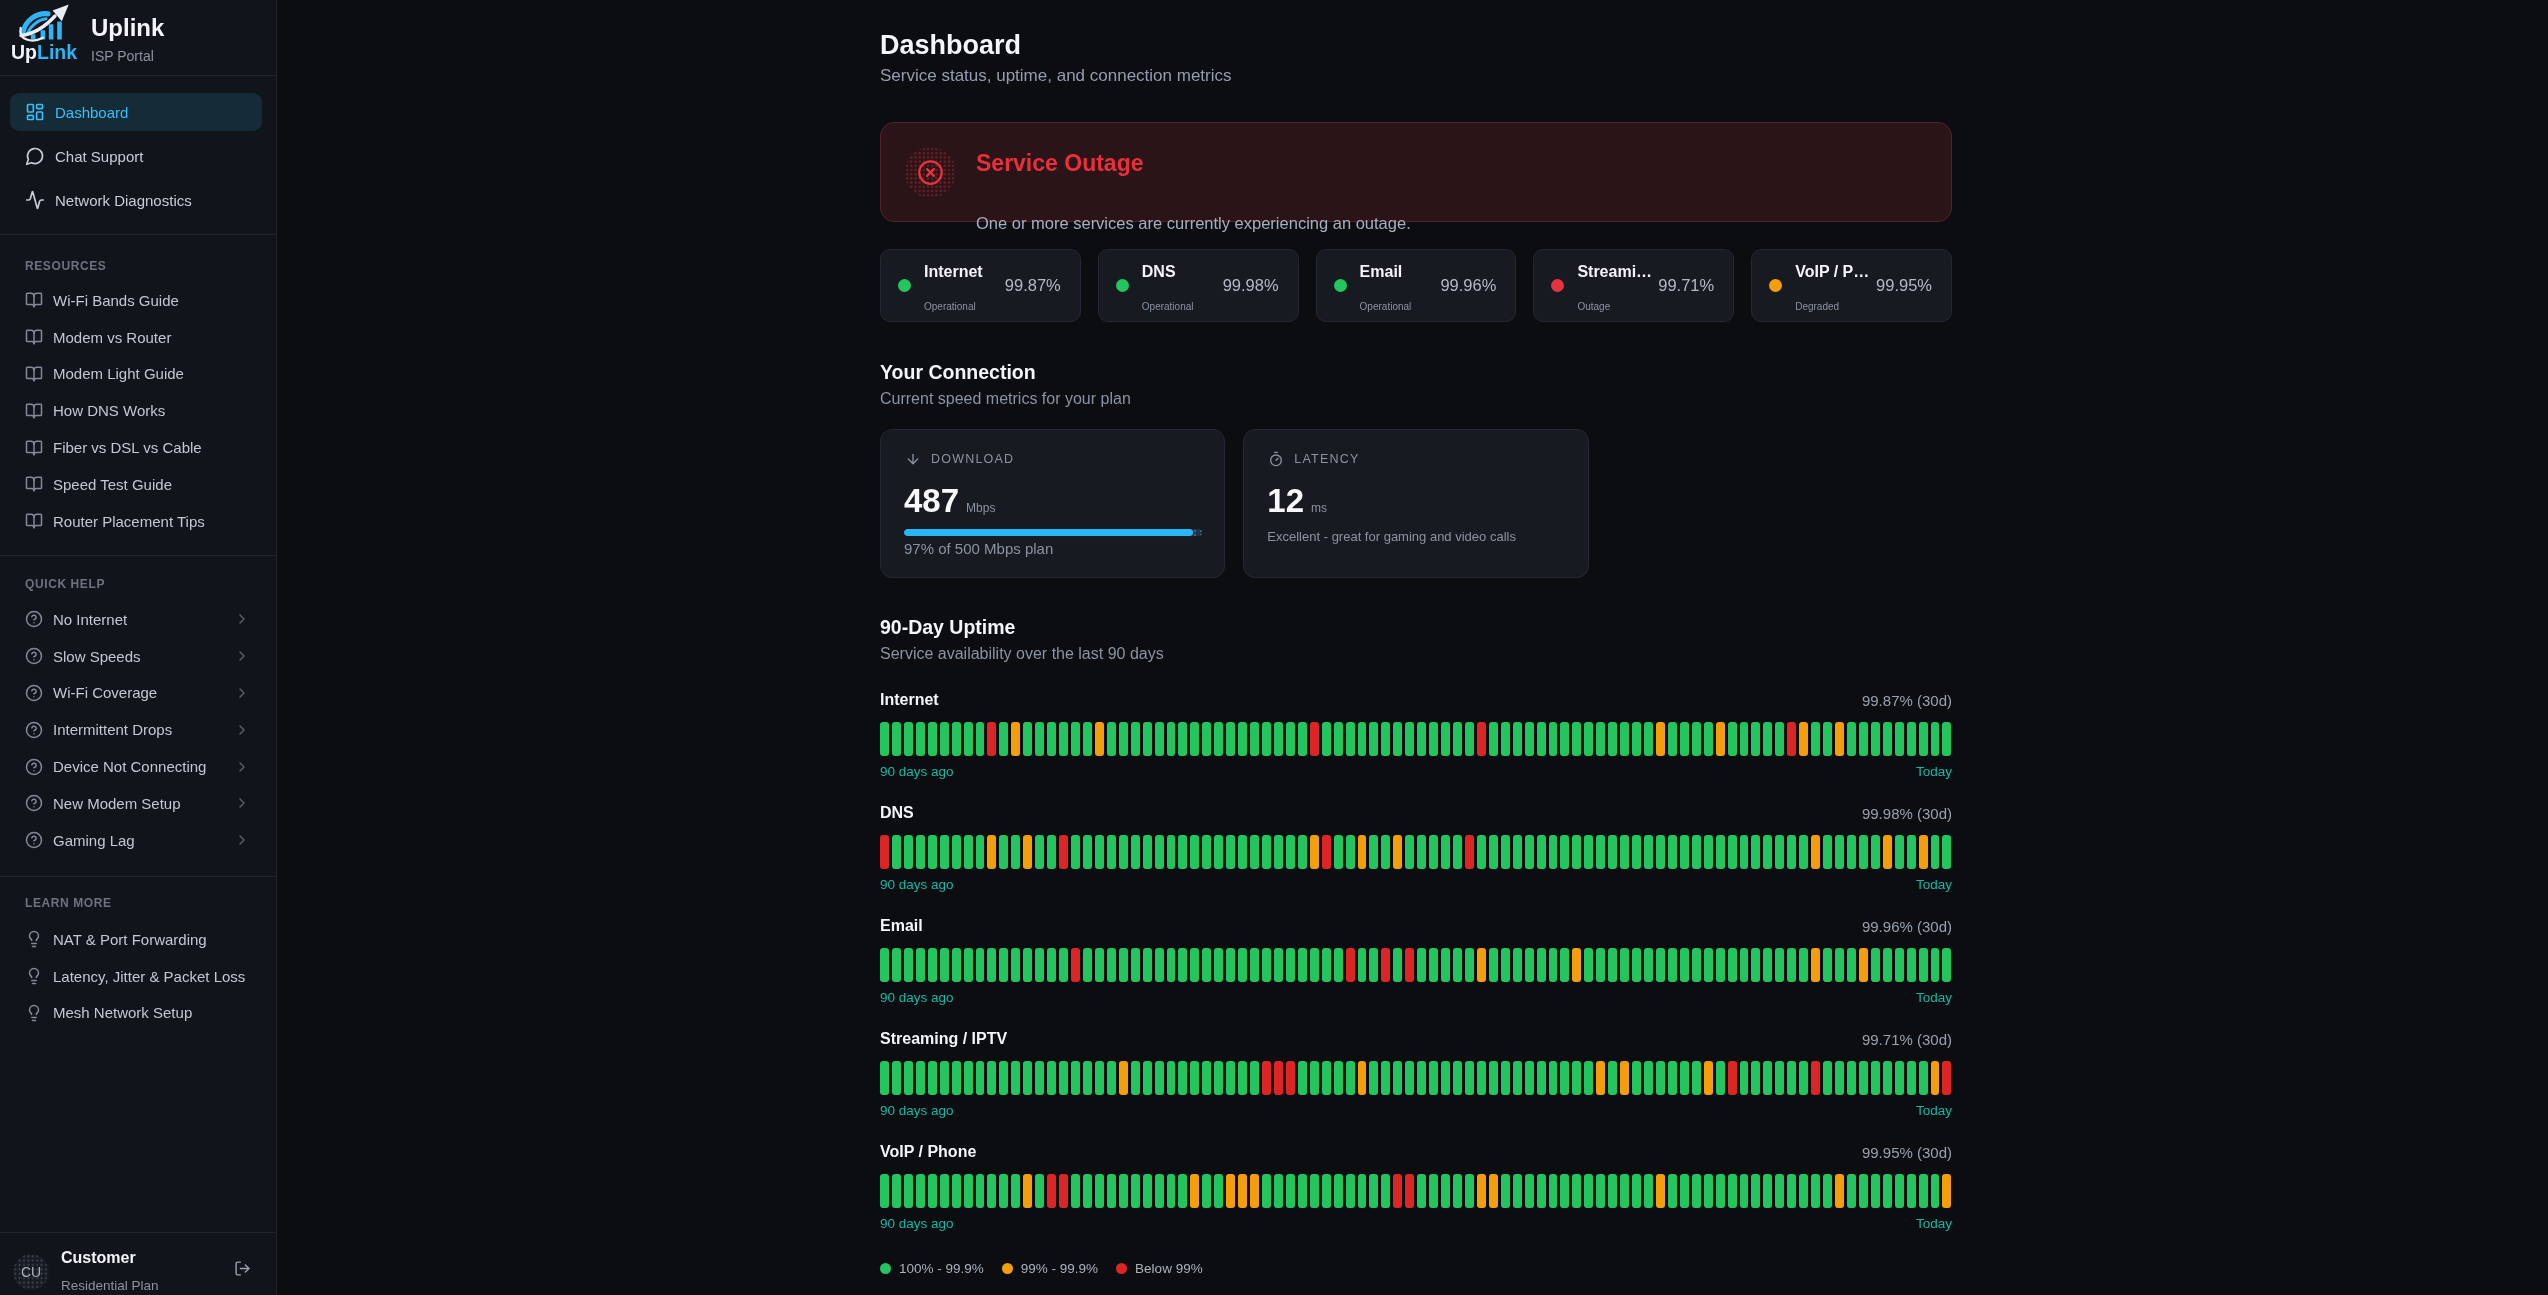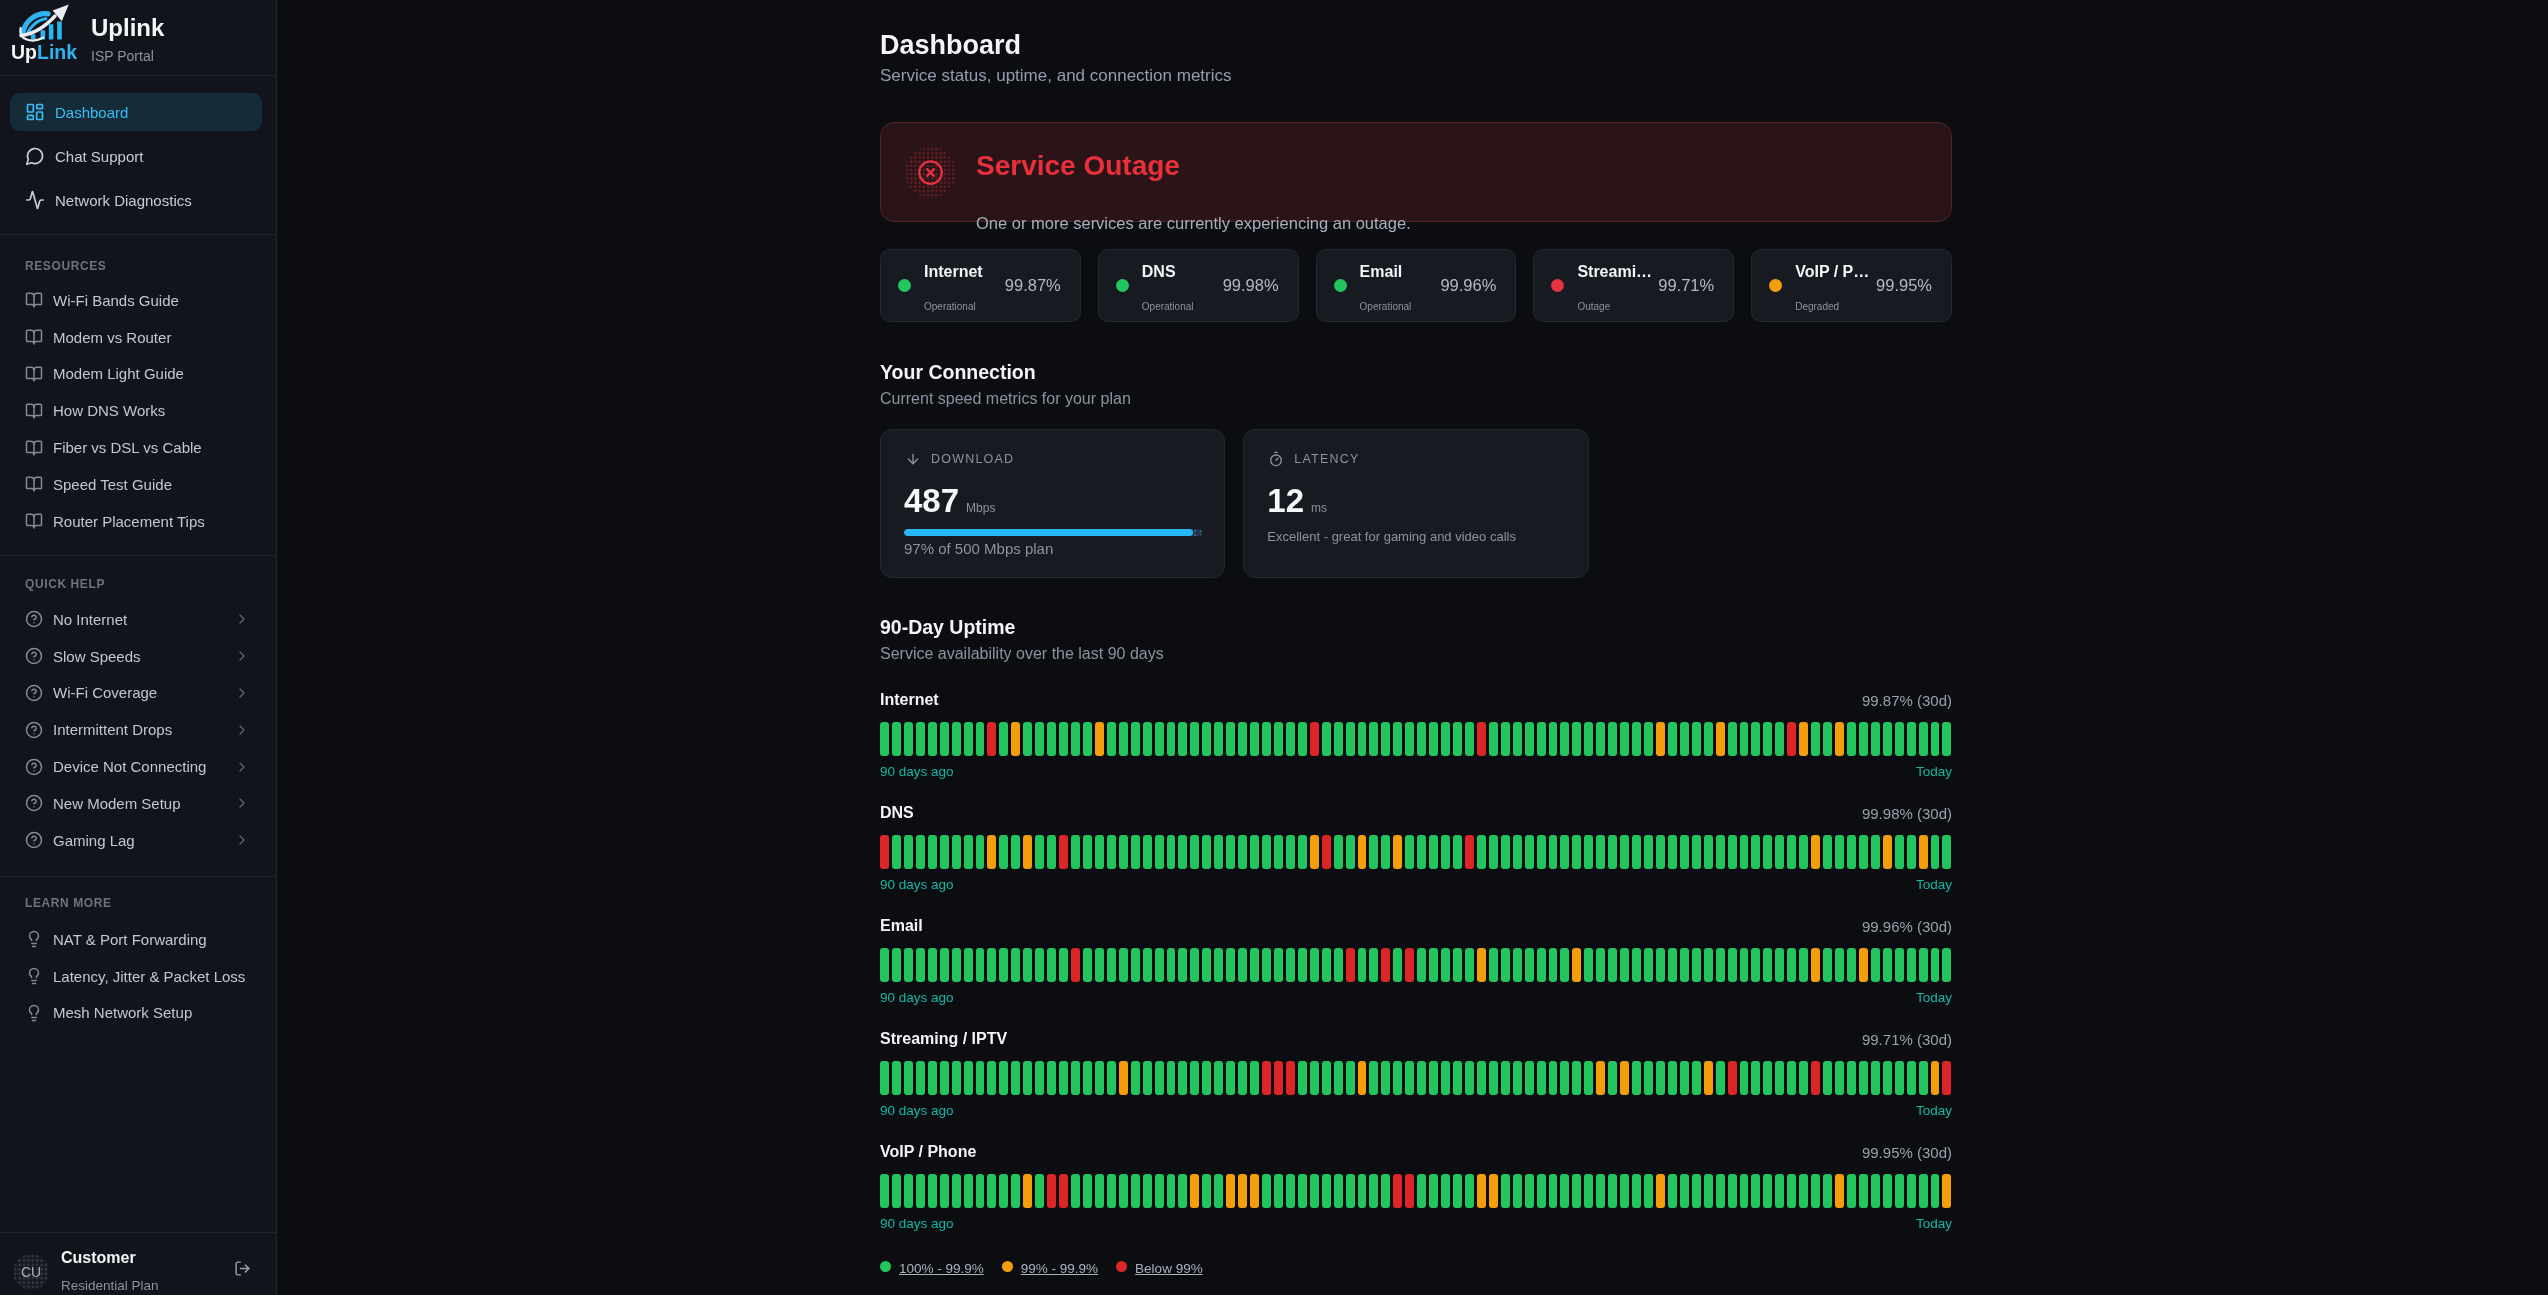--- a/index.html
+++ b/index.html
@@ -24,21 +24,21 @@
 .uplan { position:absolute; left:61px; top:45px; font-size:13.5px; color:#8b93a1; }
 .logout { position:absolute; right:26px; top:27px; }
 .main { position:absolute; left:880px; top:0; width:1072px; height:1295px; }
 .main > * { position:absolute; left:0; }
 h1 { top:32px; font-size:27px; font-weight:bold; color:#f3f5f8; line-height:27px; }
 .subtitle { top:66px; font-size:17px; color:#949db0; }
 .alert { top:122px; width:1072px; height:100px; background:#2a1418; border:1px solid #542229; border-radius:14px; }
 .alert > * { position:absolute; }
 .ahalo { left:24px; top:24px; width:51px; height:51px; border-radius:50%; background-image:radial-gradient(#e5343f 1px, transparent 1.4px); background-size:4.2px 4.2px; opacity:0.33; }
 .aicon { left:36px; top:36px; }
-.atitle { left:95px; top:27px; font-size:28px; font-weight:bold; color:#e8303b; }
+.atitle { left:95px; top:27px; font-size:23px; font-weight:bold; color:#e8303b; }
 .adesc { left:95px; top:55px; font-size:16.5px; color:#a7aebb;margin-top:36px; }
 .srow { top:249px; width:1072px; display:grid; grid-template-columns:repeat(5,1fr); gap:17px; }
 .scard { height:73px; background:#171a21; border:1px solid #232834; border-radius:10px; display:flex; align-items:center; padding:0 19px 0 17px; }
 .dot { width:13px; height:13px; border-radius:50%; flex:none; margin-right:13px; }
 .dot.gn { background:#22c55e; } .dot.rd { background:#e5343f; } .dot.or { background:#f59e0b; }
 .sinfo { min-width:0; position:relative; top:2px; }
 .sname { font-size:16px; font-weight:bold; color:#f3f5f8; white-space:nowrap; overflow:hidden; text-overflow:ellipsis; max-width:78px; }
 .slab { font-size:10px; color:#8b93a1; margin-top:20px; }
 .spct { margin-left:auto; font-size:16.5px; color:#b3bac6; }
 h2 { font-size:19.5px; font-weight:bold; color:#f3f5f8; line-height:21px; }
@@ -64,21 +64,21 @@
 .uname { font-size:16px; font-weight:bold; color:#f3f5f8; }
 .upct { font-size:15px; color:#99a1ad; }
 .ubars { margin-top:11px; display:flex; gap:3px; height:34px; }
 .ubars i { flex:1; border-radius:3px; }
 .ubars i.g { background:#22c55e; }
 .ubars i.o { background:#f59e0b; }
 .ubars i.r { background:#dc2626; }
 .ufoot { display:flex; justify-content:space-between; margin-top:8px; font-size:13.5px; color:#14b8a6; }
 .legend { top:1261px; display:flex; align-items:center; font-size:13.5px; color:#aab2bf; }
 .ldot { width:11px; height:11px; border-radius:50%; margin-right:8px; }
-.legend .li { display:flex; margin-right:18px;text-decoration:underline; }
+.legend .li { display:flex; align-items:center; margin-right:18px; }
 </style></head>
 <body>
 <div class="sidebar">
   <div class="logo-wrap"><svg width="74" height="66" viewBox="0 0 74 66">
 <g fill="#2eb4f2">
 <rect x="22.9" y="34.3" width="4.6" height="5.2" rx="0.6"></rect>
 <rect x="32.6" y="30.2" width="4.6" height="9.3" rx="0.6"></rect>
 <rect x="40.8" y="24.3" width="4.6" height="15.2" rx="0.6"></rect>
 <rect x="49.2" y="21.5" width="4.6" height="18" rx="0.6"></rect>
 </g>

